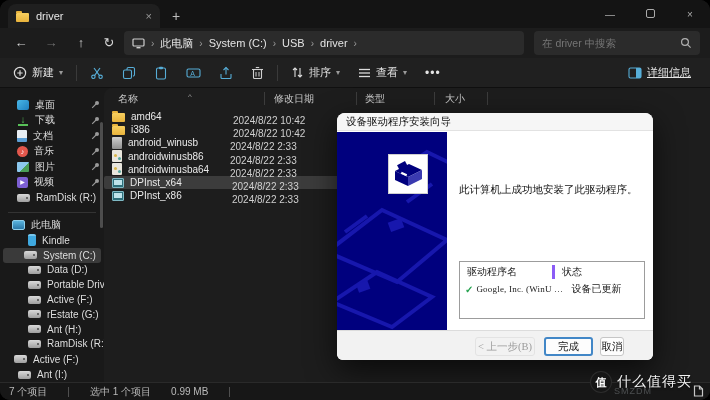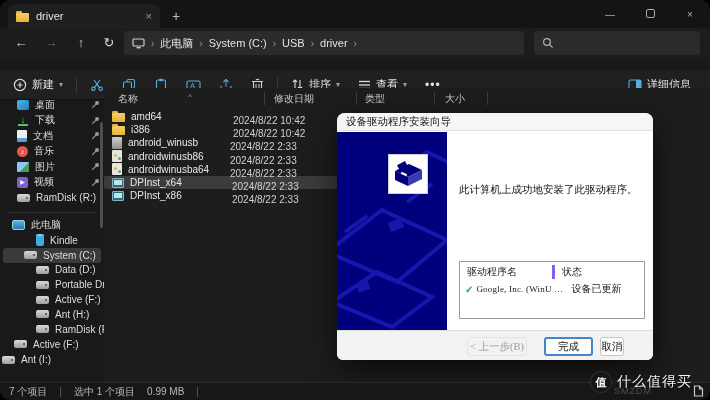--- a/index.html
+++ b/index.html
@@ -27,34 +27,34 @@
                 border-radius:4px; display:flex; align-items:center; padding:0 8px; gap:6px;
                 color:#e3e3e3; font-size:11px; }
   .crumb-sep { color:#9a9a9a; font-size:10px; }
   .searchbox { position:absolute; left:534px; top:3px; width:166px; height:24px; background:#2b2b2b;
                border-radius:4px; display:flex; align-items:center; padding:0 8px; }
   .searchbox input { flex:1; background:transparent; border:none; outline:none; color:#a9a9a9;
                      font-size:10.5px; font-family:"Liberation Sans", sans-serif; }
 
   
   .toolbar { position:absolute; left:0; top:58px; width:710px; height:30px; background:#202020;
-             border-bottom:1px solid #101010; display:flex; align-items:center;margin-top:12px; }
+             border-bottom:1px solid #101010; display:flex; align-items:center; }
   .tbtn { display:flex; align-items:center; gap:5px; padding:0 9px; height:26px; border-radius:4px;
           color:#e4e4e4; font-size:11px; }
   .tb-sep { width:1px; height:16px; background:#3a3a3a; margin:0 4px; }
   .caret { color:#9a9a9a; font-size:8px; }
-  .tb-right { margin-left:auto; margin-right:10px; }
+  .tb-right { margin-left:auto; margin-right:10px;text-decoration:underline; }
   svg.icn { display:block; }
 
   
   .sidebar { position:absolute; left:0; top:88px; width:104px; bottom:18px; overflow:hidden; }
   .srow { display:flex; align-items:center; gap:6px; height:15.5px; padding-left:17px; padding-right:4px;
           color:#dedede; font-size:10px; white-space:nowrap; }
   .srow .pin { margin-left:auto; }
-  .drives .srow { height:14.8px; padding-left:36px; }
+  .drives .srow { height:14.8px; padding-left:28px; }
   .drives .srow.sel { background:#3a3a3a; border-radius:3px; margin:0 3px; padding-left:21px; }
   .side-sep { height:1px; background:#333; margin:6px 8px 5px 8px; }
   .scrollthumb { position:absolute; right:1px; top:34px; width:3px; height:106px; background:#4d4d4d; border-radius:2px; }
 
   
   .si { display:inline-block; flex:none; }
   .ic-desktop { width:12px; height:10px; border-radius:2px; background:linear-gradient(135deg,#49b8e8,#1f7fc0); }
   .ic-download { width:12px; height:11px; position:relative; color:#58c158; font-size:10px; line-height:9px; text-align:center; font-weight:bold; }
   .ic-download::after { content:""; position:absolute; left:1px; right:1px; bottom:0; height:2px; background:#58c158; }
   .ic-docs { width:10px; height:12px; border-radius:1px; background:linear-gradient(#e8eef4 65%,#5c9fd6 65%); }
@@ -103,27 +103,27 @@
   .dtable .hdr { display:flex; padding:3px 0 1px 0; }
   .dtable .c1 { width:95px; padding-left:7px; border-right:3px solid #8b5cf6; }
   .dtable .c2 { padding-left:7px; }
   .dtable .row { display:flex; align-items:center; padding-top:2px; }
   .dtable .drvname { font-size:9px; letter-spacing:.2px; color:#222; }
   .dcheck { color:#23a14d; font-weight:bold; font-size:10px; margin:0 3px 0 5px; }
   .dstrip { position:absolute; left:0; bottom:0; width:100%; height:30px; background:#f2f2f2;
             border-top:1px solid #dcdcdc; border-radius:0 0 6px 6px; }
   .dbtn { position:absolute; top:6px; height:19px; font-size:10.5px; text-align:center; line-height:17px;
           border-radius:3px; font-family:"Liberation Serif", serif; }
-  .btn-back { left:130px; width:60px; color:#9b9b9b; background:#f2f2f2; border:1px solid #e3e3e3;text-align:center; }
+  .btn-back { left:138px; width:60px; color:#9b9b9b; background:#f2f2f2; border:1px solid #e3e3e3;text-align:center; }
   .btn-finish { left:207px; width:49px; color:#111; background:#fdfdfd; border:2px solid #4287c7; line-height:15px; }
   .btn-cancel { left:263px; width:24px; color:#111; background:#fdfdfd; border:1px solid #c6c6c6; }
 
   
   .statusbar { position:absolute; left:0; bottom:0; width:710px; height:18px; background:#171717;
-               border-top:1px solid #2a2a2a; display:flex; align-items:center; gap:12px;
+               border-top:1px solid #2a2a2a; display:flex; align-items:center; gap:20px;
                padding-left:9px; color:#b9b9b9; font-size:10px; }
   .statusbar .sdiv { color:#5c5c5c; }
 
   
   .watermark { position:absolute; right:18px; bottom:8px; display:flex; align-items:center; gap:6px; z-index:30; }
   .wm-badge { width:20px; height:20px; border-radius:50%; background:#161616; color:#fff; font-size:11px;
               font-weight:bold; text-align:center; line-height:20px; box-shadow:0 0 0 1px #2c2c2c; }
   .wm-text { color:#f2f2f2; font-size:14px; letter-spacing:1px; text-shadow:0 1px 2px rgba(0,0,0,.8); }
   .wm-faint { position:absolute; right:40px; bottom:-4px; color:#cfd8de; opacity:.28; font-size:9px; letter-spacing:1px; }
   .wm-page { position:absolute; right:-12px; bottom:-5px; opacity:.85; }
@@ -161,20 +161,21 @@
       <span>此电脑</span>
       <span class="crumb-sep">›</span>
       <span>System (C:)</span>
       <span class="crumb-sep">›</span>
       <span>USB</span>
       <span class="crumb-sep">›</span>
       <span>driver</span>
       <span class="crumb-sep">›</span>
     </div>
     <div class="searchbox">
+      <input placeholder="在 driver 中搜索" style="">
       <svg class="icn" width="12" height="12" viewBox="0 0 12 12">
         <circle cx="5" cy="5" r="3.4" fill="none" stroke="#b0b0b0" stroke-width="1.2"></circle>
         <line x1="7.6" y1="7.6" x2="10.6" y2="10.6" stroke="#b0b0b0" stroke-width="1.2"></line>
       </svg>
     </div>
   </div>
 
   <div class="toolbar">
     <div class="tbtn" style="margin-left:4px">
       <svg class="icn" width="14" height="14" viewBox="0 0 14 14">
@@ -336,32 +337,36 @@
       <div class="srow">
         <span class="si ic-drive"></span>
         <span>Portable Drive</span>
       </div>
       <div class="srow">
         <span class="si ic-drive"></span>
         <span>Active (F:)</span>
       </div>
       <div class="srow">
         <span class="si ic-drive"></span>
+        <span>rEstate (G:)</span>
+      </div>
+      <div class="srow">
+        <span class="si ic-drive"></span>
         <span>Ant (H:)</span>
       </div>
       <div class="srow">
         <span class="si ic-drive"></span>
         <span>RamDisk (R:)</span>
       </div>
     </div>
     <div class="srow" style="padding-left:14px">
       <span class="si ic-drive"></span>
       <span>Active (F:)</span>
     </div>
-    <div class="srow" style="padding-left:2px">
+    <div class="srow" style="padding-left:18px">
       <span class="si ic-drive"></span>
       <span>Ant (I:)</span>
     </div>
     <div class="scrollthumb"></div>
   </div>
 
   <div class="filepane">
     <div class="fheader">
       <span style="left:14px">名称</span>
       <span style="left:84px;color:#9a9a9a;font-size:8px">^</span>

